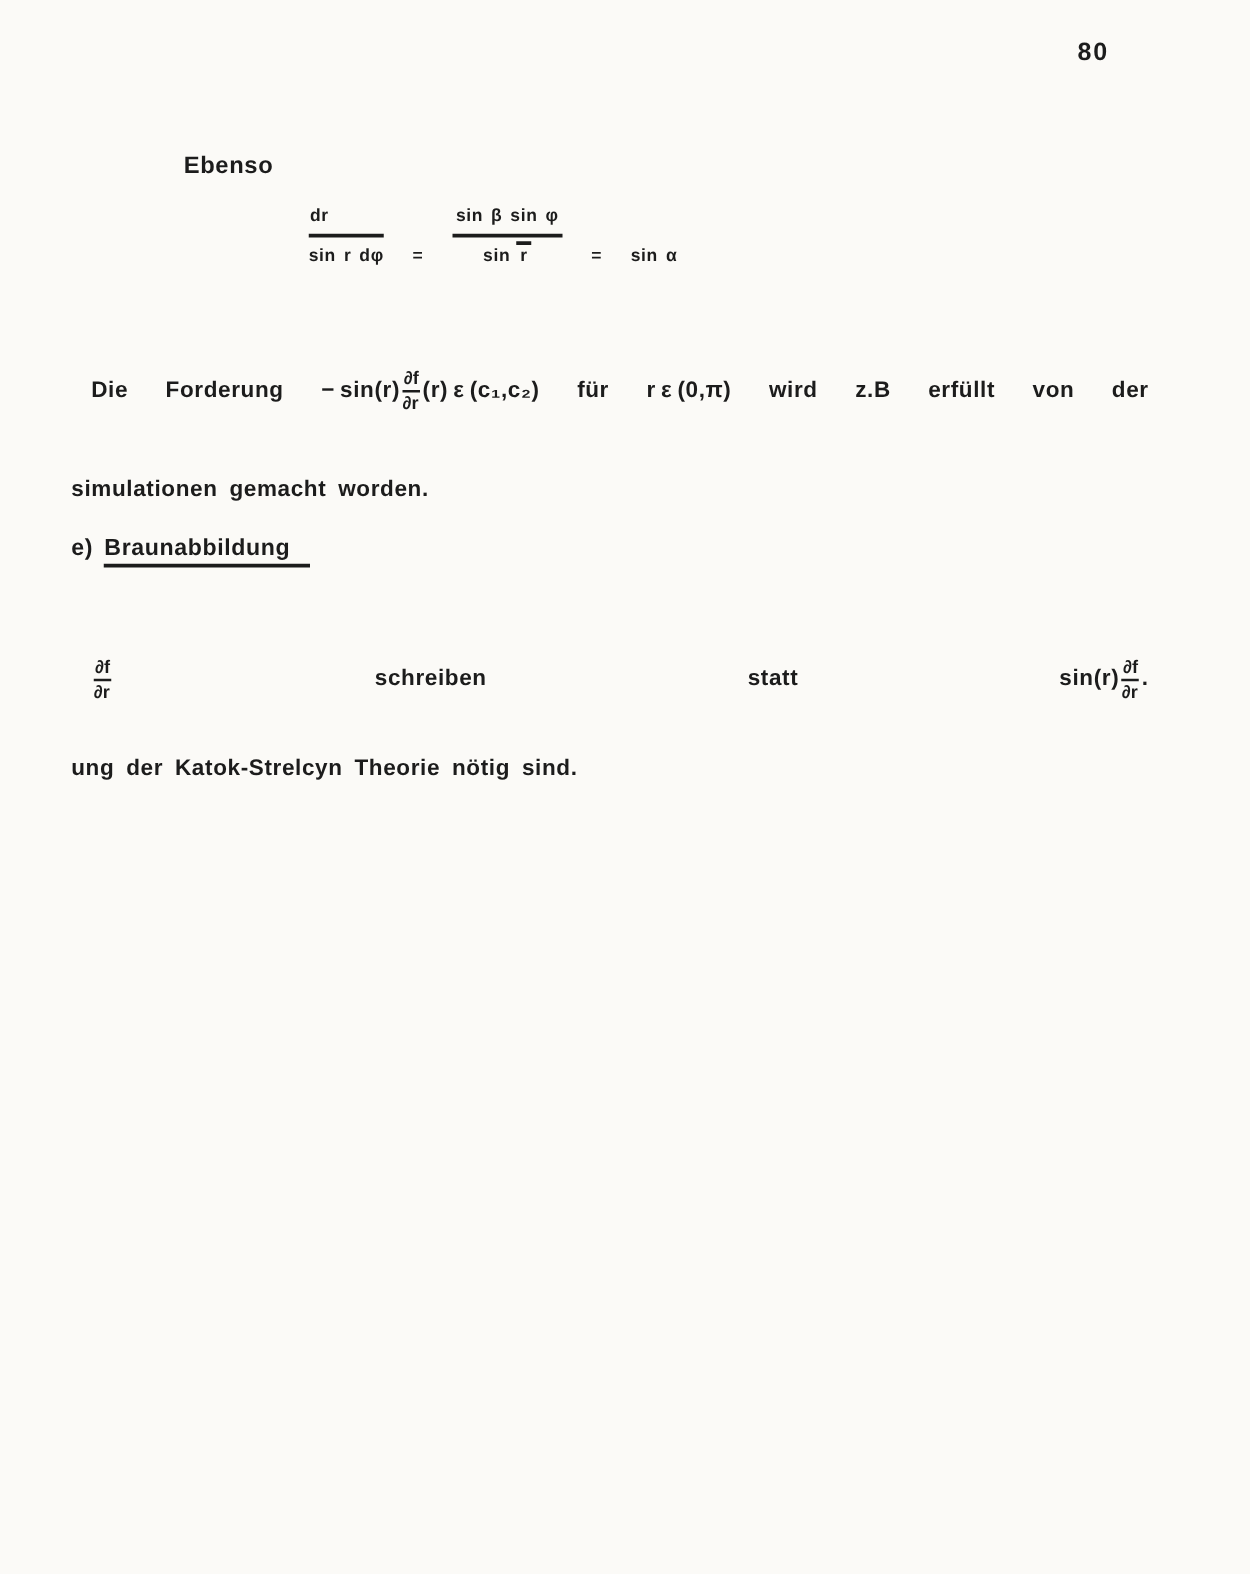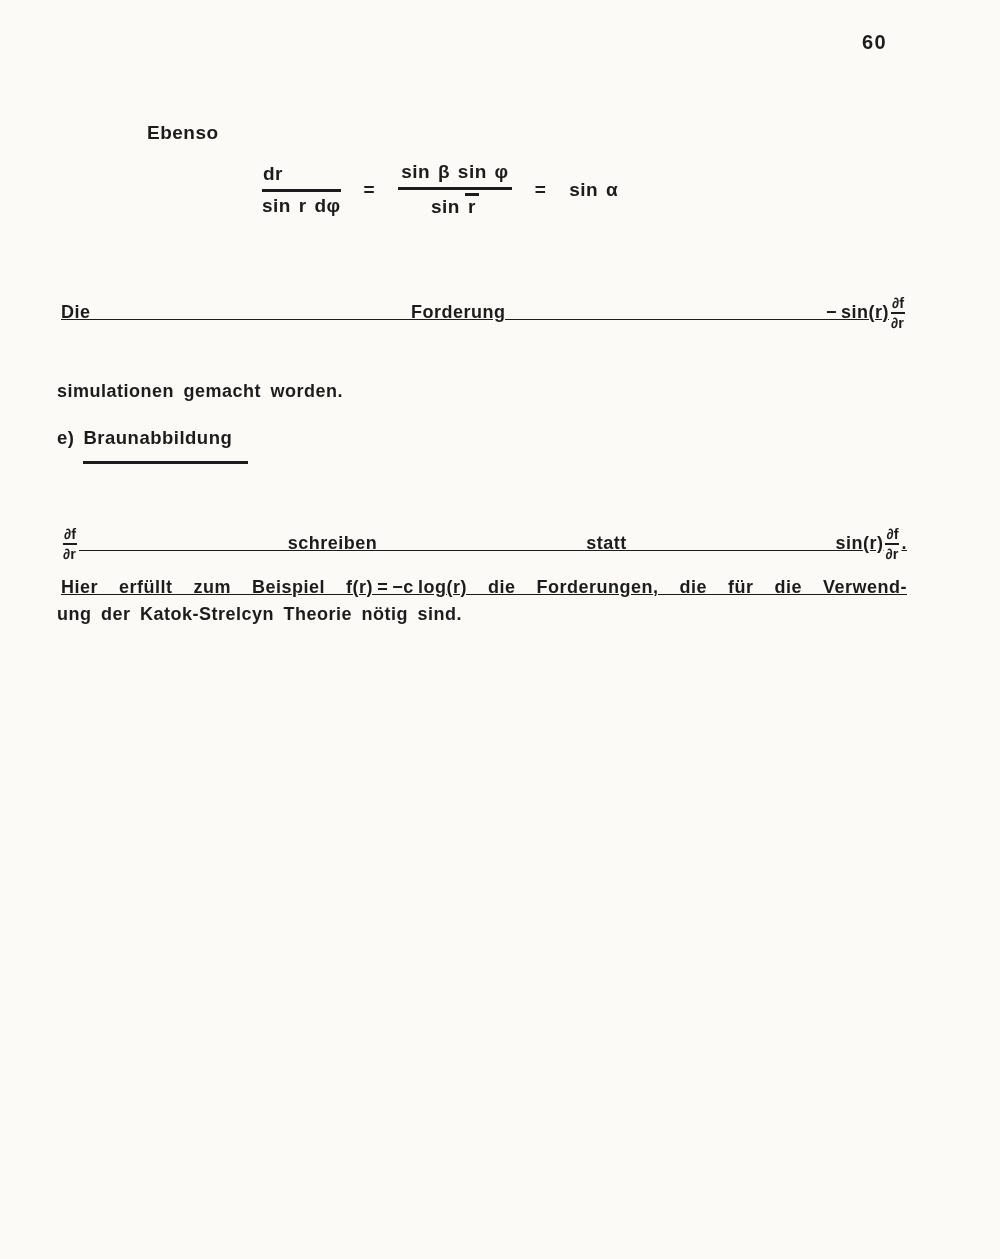--- a/index.html
+++ b/index.html
@@ -9,33 +9,32 @@
     background:#fbfaf7;
     font-family:"Liberation Sans","DejaVu Sans",sans-serif;
     font-weight:700;
     color:#1c1c1c;
     letter-spacing:0.5px;
     word-spacing:2px;
     overflow:hidden;
   }
   .abs{position:absolute;line-height:24px;font-size:18px;}
   .just{
-    left:61px;width:846px;
+    left:73px;width:846px;
     text-align:justify;
     text-align-last:justify;
-    text-decoration:underline;
     -moz-text-align-last:justify;
   }
   .page-number{left:862px;top:30px;font-size:20px;letter-spacing:1.5px;}
   .ebenso{left:147px;top:121px;font-size:19px;}
   
   .formula{
-    left:262px;top:161px;
-    display:flex;align-items:center;gap:21px;
-    font-size:19px;line-height:22px;
+    left:247px;top:161px;
+    display:flex;align-items:flex-end;gap:21px;
+    font-size:14px;line-height:22px;
   }
   .dfrac{display:inline-block;text-align:center;}
   .dfrac .fn{display:block;border-bottom:3px solid currentColor;padding:0 3px 4px 3px;}
   .dfrac .fd{display:block;padding-top:3px;}
   .dfrac.leftnum .fn{text-align:left;padding-left:1px;}
   .ovl{display:inline-block;border-top:3px solid currentColor;padding:1px 3px 0 3px;margin-left:5px;line-height:1;}
   .eq{padding:0 2px;}
   
   .ifrac{
     display:inline-block;vertical-align:-0.68em;
@@ -44,60 +43,59 @@
   }
   .ifrac .fn{display:block;border-bottom:2px solid currentColor;padding:0 1px 1px 1px;}
   .ifrac .fd{display:block;padding-top:1px;}
   .sinsatz{left:147px;top:251px;word-spacing:7px;}
   .f-line1{top:295px;}
   .f-line2{top:351px;}
   .f-line3{left:57px;top:379px;word-spacing:4px;}
   .heading{left:57px;top:426px;font-size:18.5px;}
   .heading .underlined{
     display:inline-block;border-bottom:3px solid currentColor;
-    padding:0 16px 11px 0;margin-left:9px;
+    padding:0 16px 1px 0;margin-left:9px;
   }
   .b-line1{top:474px;}
   .b-line2{top:500px;}
   .b-line3{top:526px;}
   .h-line1{top:575px;}
   .h-line2{left:57px;top:602px;word-spacing:4px;}
 </style>
 </head>
 <body>
 
 <div class="page">
 
-  <div class="abs page-number">60</div>
+  <div class="abs page-number">80</div>
 
   <div class="abs ebenso">Ebenso</div>
 
   <div class="abs formula">
     <span class="dfrac leftnum">
       <span class="fn">dr</span>
       <span class="fd">sin r dφ</span>
     </span>
     <span class="eq">=</span>
     <span class="dfrac">
       <span class="fn">sin β sin φ</span>
       <span class="fd"><span>sin</span><span class="ovl">r</span></span>
     </span>
     <span class="eq">=</span>
     <span>sin α</span>
   </div>
 
 
-  <div class="abs just f-line1"><span>Die Forderung − sin(r)</span><span class="ifrac"><span class="fn">∂f</span><span class="fd">∂r</span></span></div>
+  <div class="abs just f-line1"><span>Die Forderung − sin(r)</span><span class="ifrac"><span class="fn">∂f</span><span class="fd">∂r</span></span><span>(r) ε (c₁,c₂) für r ε (0,π) wird z.B erfüllt von der</span></div>
 
 
   <div class="abs f-line3">simulationen gemacht worden.</div>
 
   <div class="abs heading"><span>e)</span><span class="underlined">Braunabbildung</span></div>
 
 
 
   <div class="abs just b-line3"><span class="ifrac"><span class="fn">∂f</span><span class="fd">∂r</span></span><span> schreiben statt sin(r)</span><span class="ifrac"><span class="fn">∂f</span><span class="fd">∂r</span></span><span>.</span></div>
 
-  <div class="abs just h-line1">Hier erfüllt zum Beispiel f(r) = −c log(r) die Forderungen, die für die Verwend-</div>
 
   <div class="abs h-line2">ung der Katok-Strelcyn Theorie nötig sind.</div>
 
 </div>
 
 </body></html>

